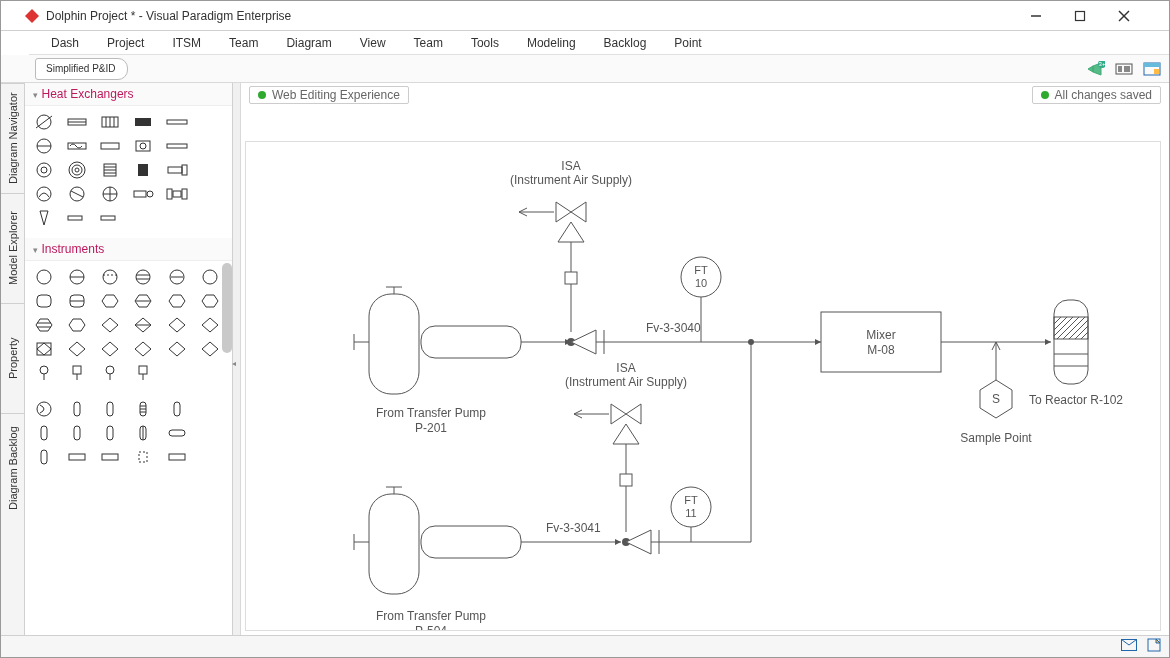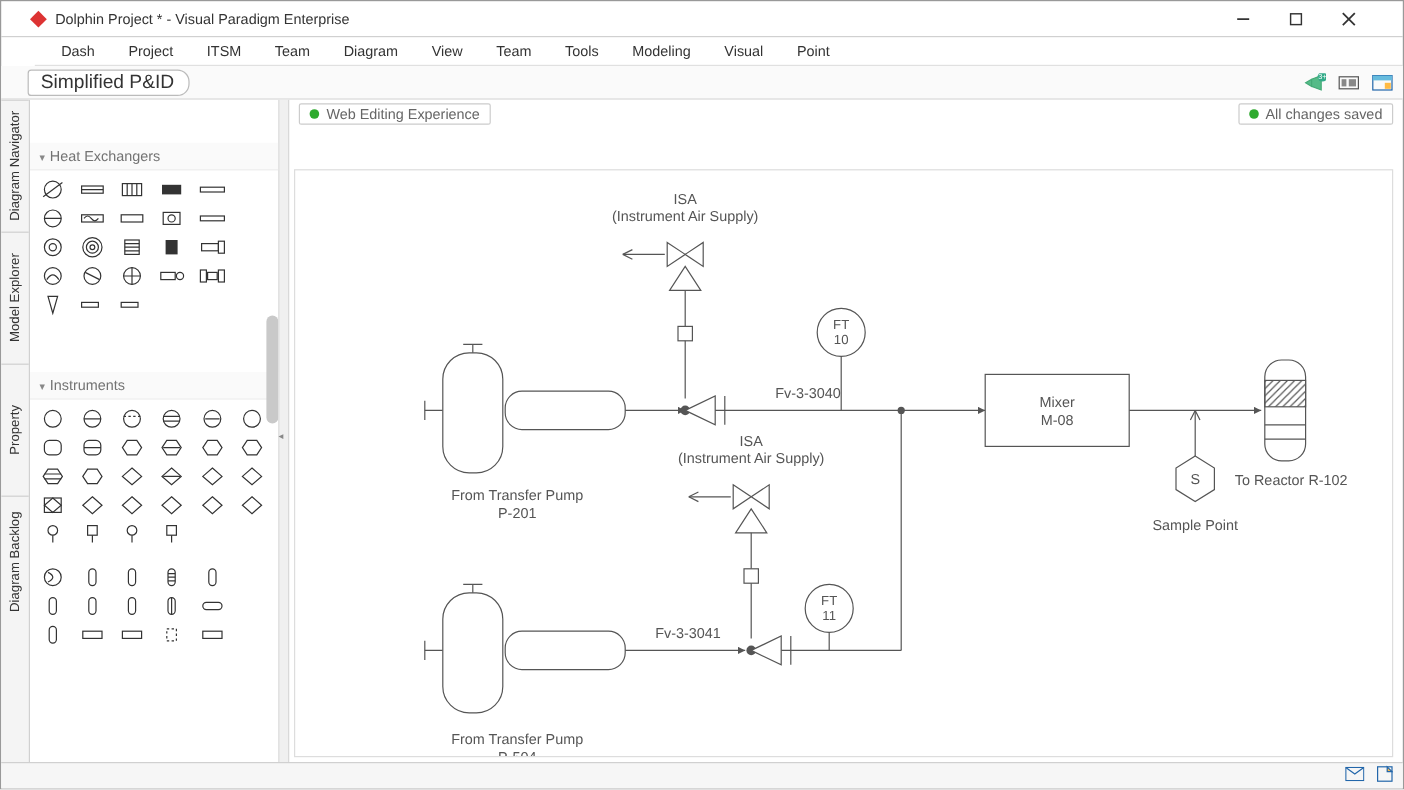--- a/index.html
+++ b/index.html
@@ -6,29 +6,29 @@
   html, body { margin:0; padding:0; font-family: "Segoe UI", Tahoma, sans-serif; font-size:12px; color:#333; background:#fff;}
   .window { width:1170px; height:658px; border:1px solid #999; display:flex; flex-direction:column; }
   .titlebar { height:30px; display:flex; align-items:center; padding:0 23px; border-bottom:1px solid #d0d0d0; }
   .titlebar .logo { width:16px; height:16px; margin-right:6px; }
   .titlebar .title { flex:1; font-size:12px; }
   .winbtns { display:flex; }
   .winbtns div { width:44px; height:28px; display:flex; align-items:center; justify-content:center; cursor:default;}
   .menubar { height:24px; display:flex; align-items:center; padding:0 8px; gap:0; border-bottom:1px solid #e0e0e0;margin-left:28px;}
   .menubar .mitem { padding:0 14px; cursor:default; }
   .tabrow { height:28px; display:flex; align-items:center; border-bottom:1px solid #d9d9d9; background:#fafafa; position:relative;}
-  .tab { height:22px; margin-left:22px; padding:0 12px 0 10px; border:1px solid #bbb; border-radius:3px 10px 10px 3px; background:#fff; display:flex; align-items:center; font-size:16px;}
+  .tab { height:22px; margin-left:34px; padding:0 12px 0 10px; border:1px solid #bbb; border-radius:3px 10px 10px 3px; background:#fff; display:flex; align-items:center; font-size:10px;}
   .tabrow .righticons { position:absolute; right:6px; display:flex; gap:6px; }
   .righticons div { width:22px; height:20px; border:1px solid transparent; display:flex; align-items:center; justify-content:center;}
   .body { flex:1; display:flex; overflow:hidden;}
   .vtabs { width:24px; background:#f4f4f4; border-right:1px solid #d0d0d0; display:flex; flex-direction:column;}
   .vtab { flex:0 0 auto; height:110px; writing-mode:vertical-rl; transform:rotate(180deg); display:flex; align-items:center; justify-content:center; font-size:11px; border-bottom:1px solid #d0d0d0; cursor:default; padding:4px 0;}
   .palette { width:208px; border-right:1px solid #d0d0d0; overflow:hidden; display:flex; flex-direction:column; background:#fff;}
   .pal-scroll { flex:1; overflow:auto; position:relative;}
-  .cat { padding:4px 8px; font-size:12px; color:#737373; border-bottom:1px solid #eee; background:#fafafa;margin-top:36px;}
+  .cat { padding:4px 8px; font-size:12px; color:#be185d; border-bottom:1px solid #eee; background:#fafafa;}
   .cat::before { content:"▾"; font-size:9px; color:#888; margin-right:4px;}
   .grid { display:grid; grid-template-columns:repeat(6, 1fr); gap:4px; padding:6px 6px 10px 6px; }
   .sh { width:26px; height:20px; display:flex; align-items:center; justify-content:center;}
   .canvaswrap { flex:1; display:flex; flex-direction:column; overflow:hidden;gap:30px;}
   .statusrow { height:24px; display:flex; align-items:center; padding:0 8px; gap:8px; }
   .pill { border:1px solid #ccc; border-radius:2px; padding:1px 8px; display:flex; align-items:center; font-size:12px; color:#666; background:#fff;}
   .dot { width:8px; height:8px; border-radius:50%; background:#2faa2f; margin-right:6px;}
   .canvas { flex:1; position:relative; margin:4px 8px 4px 4px; border:1px solid #ddd; background:#fff; overflow:hidden;}
   .canvas svg { position:absolute; left:0; top:0;}
   .footer { height:22px; border-top:1px solid #d0d0d0; background:#f6f6f6; display:flex; justify-content:flex-end; align-items:center; padding:0 8px; gap:10px;}
@@ -72,21 +72,21 @@
   <div class="menubar">
     <span class="mitem">Dash</span>
     <span class="mitem">Project</span>
     <span class="mitem">ITSM</span>
     <span class="mitem">Team</span>
     <span class="mitem">Diagram</span>
     <span class="mitem">View</span>
     <span class="mitem">Team</span>
     <span class="mitem">Tools</span>
     <span class="mitem">Modeling</span>
-    <span class="mitem">Visual</span>
+    <span class="mitem">Backlog</span>
     <span class="mitem">Point</span>
   </div>
 
   <div class="tabrow">
     <div class="tab">
         <span>Simplified P&amp;ID</span>
       </div>
     <div class="righticons">
       <div>
           <svg width="18" height="16">

